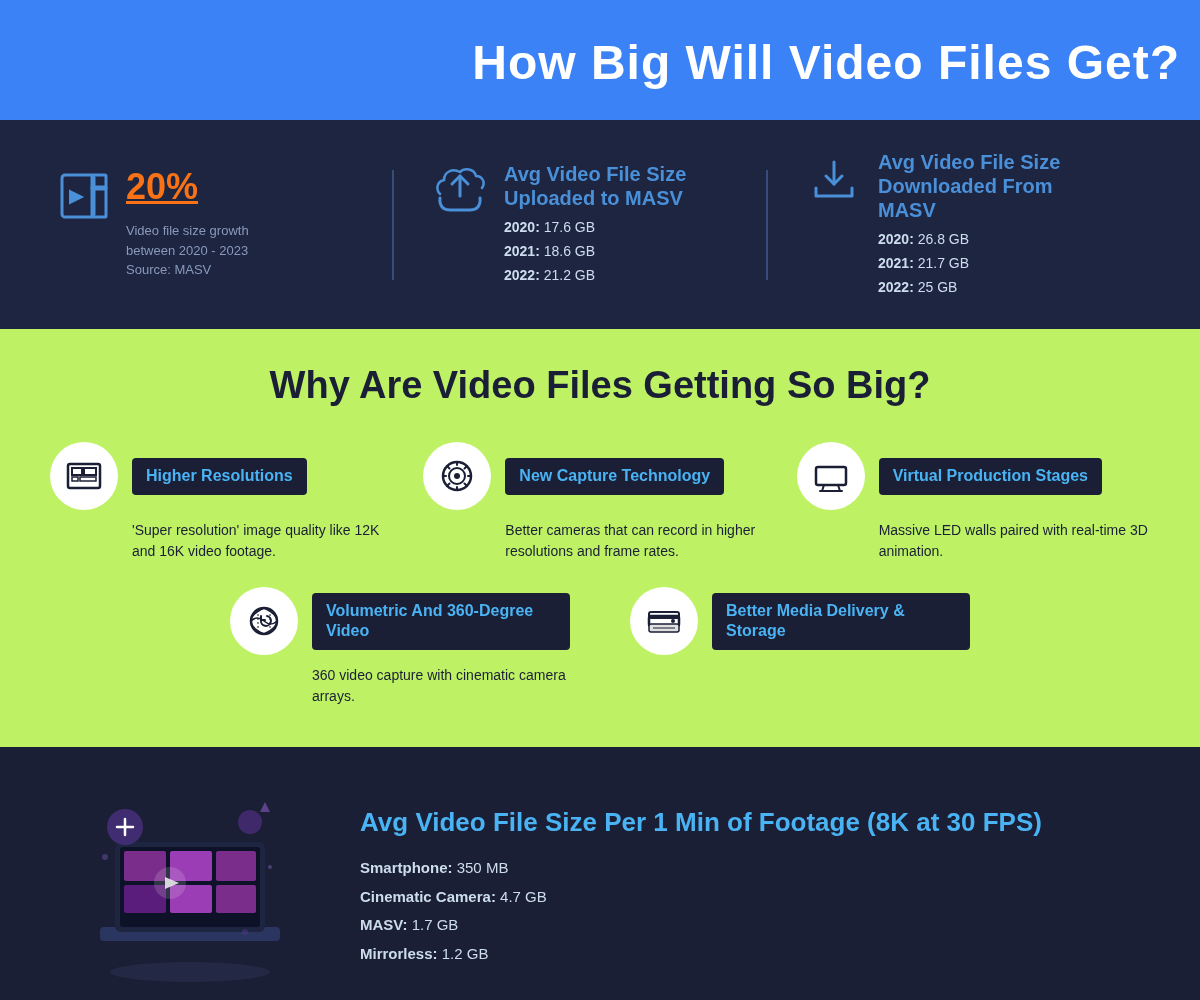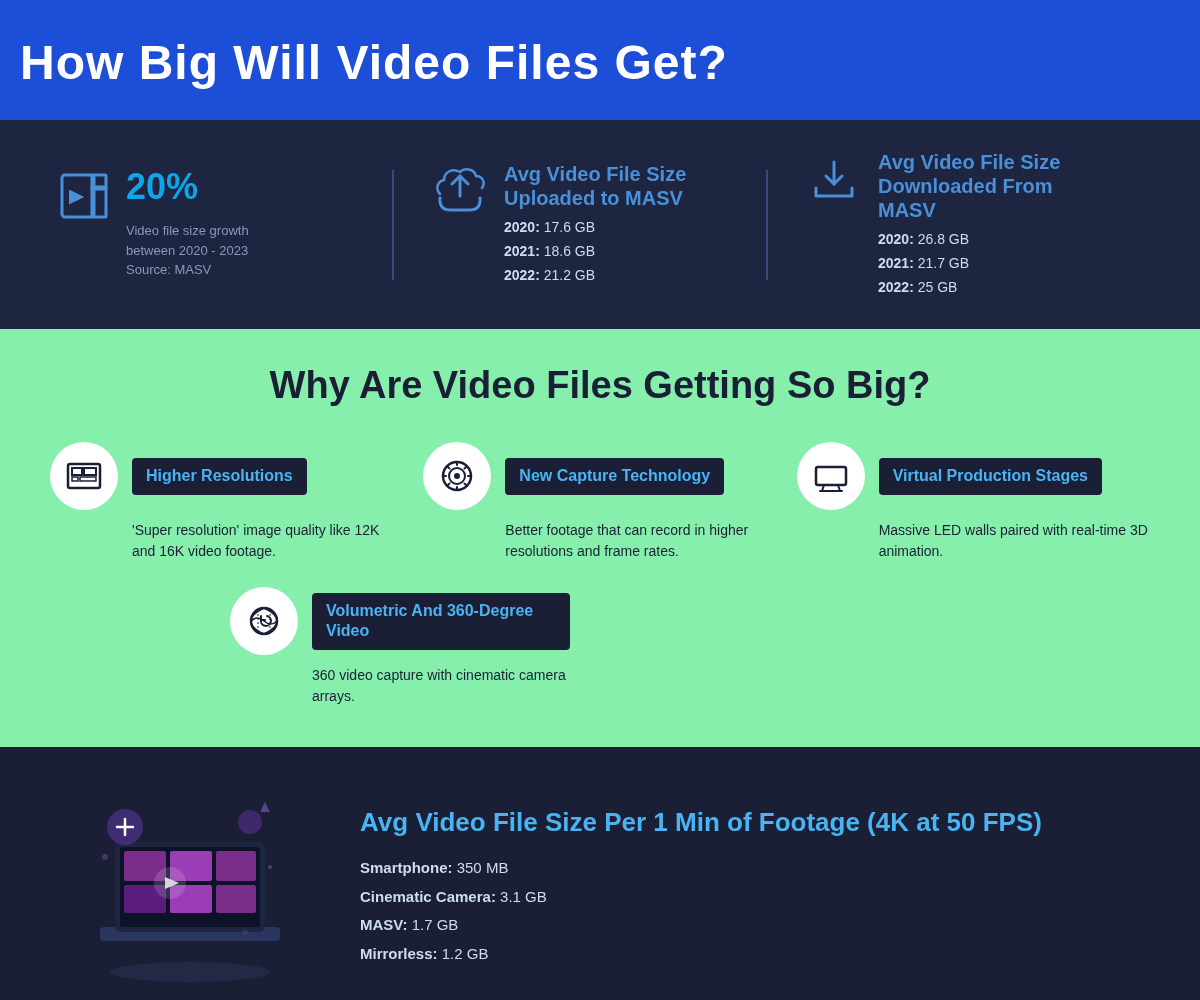--- a/index.html
+++ b/index.html
@@ -5,22 +5,22 @@
     * { margin: 0; padding: 0; box-sizing: border-box; }
     body {
       width: 1200px;
       min-height: 1000px;
       font-family: 'Arial', sans-serif;
       background: #1a1f35;
     }
 
     
     .section-header {
-      background: #1d4ed8;
-      text-align: left;
+      background: #3b82f6;
+      text-align: right;
       padding: 35px 20px 30px;
     }
     .section-header h1 {
       color: #ffffff;
       font-size: 48px;
       font-weight: 900;
       letter-spacing: 1px;
     }
 
     
@@ -47,24 +47,25 @@
       background: #3a4a7a;
       flex-shrink: 0;
     }
     .stat-icon {
       color: #4a90d9;
       font-size: 42px;
       flex-shrink: 0;
       margin-top: 4px;
     }
     .stat-text .big-percent {
-      color: #0ea5e9;
+      color: #f97316;
       font-size: 36px;
       font-weight: 900;
       line-height: 1;
+      text-decoration: underline;
     }
     .stat-text .desc {
       color: #8899bb;
       font-size: 13px;
       line-height: 1.5;
       margin-top: 16px;
     }
     .stat-text .stat-title {
       color: #4a90d9;
       font-size: 20px;
@@ -76,21 +77,21 @@
       color: #ccddee;
       font-size: 14px;
       line-height: 1.7;
     }
     .stat-rows span.bold {
       font-weight: 900;
     }
 
     
     .section-why {
-      background: #86efac;
+      background: #bef264;
       padding: 35px 50px 40px;
     }
     .section-why h2 {
       text-align: center;
       color: #1a1f35;
       font-size: 38px;
       font-weight: 900;
       margin-bottom: 35px;
     }
     .why-grid-top {
@@ -287,21 +288,21 @@
             <path d="M5 19 L8 19" stroke="#1a1f35" stroke-width="2" stroke-linecap="round"></path>
             <path d="M30 19 L33 19" stroke="#1a1f35" stroke-width="2" stroke-linecap="round"></path>
             <path d="M9 9 L11.5 11.5" stroke="#1a1f35" stroke-width="2" stroke-linecap="round"></path>
             <path d="M26.5 26.5 L29 29" stroke="#1a1f35" stroke-width="2" stroke-linecap="round"></path>
             <path d="M29 9 L26.5 11.5" stroke="#1a1f35" stroke-width="2" stroke-linecap="round"></path>
             <path d="M11.5 26.5 L9 29" stroke="#1a1f35" stroke-width="2" stroke-linecap="round"></path>
           </svg>
         </div>
         <div class="why-label">New Capture Technology</div>
       </div>
-      <div class="why-desc">Better footage that can record in higher resolutions and frame rates.</div>
+      <div class="why-desc">Better cameras that can record in higher resolutions and frame rates.</div>
     </div>
 
     <div class="why-item">
       <div class="why-item-header">
         <div class="why-icon-circle">
           <svg width="38" height="38" viewBox="0 0 38 38" fill="none">
             <rect x="4" y="10" width="30" height="18" rx="2" stroke="#1a1f35" stroke-width="2.5" fill="none"></rect>
             <path d="M12 28 L10 34" stroke="#1a1f35" stroke-width="2" stroke-linecap="round"></path>
             <path d="M26 28 L28 34" stroke="#1a1f35" stroke-width="2" stroke-linecap="round"></path>
             <path d="M8 34 L30 34" stroke="#1a1f35" stroke-width="2" stroke-linecap="round"></path>
@@ -329,20 +330,32 @@
             <path d="M22 14 A5 5 0 1 1 16 18" stroke="#1a1f35" stroke-width="2" stroke-linecap="round" fill="none"></path>
             <path d="M16 14 L16 18 L20 18" stroke="#1a1f35" stroke-width="2" stroke-linecap="round" stroke-linejoin="round" fill="none"></path>
           </svg>
         </div>
         <div class="why-label">Volumetric And 360-Degree Video</div>
       </div>
       <div class="why-desc">360 video capture with cinematic camera arrays.</div>
     </div>
 
     <div class="why-item-bottom">
+      <div class="why-item-header">
+        <div class="why-icon-circle">
+          <svg width="38" height="38" viewBox="0 0 38 38" fill="none">
+            <rect x="4" y="14" width="30" height="10" rx="2" stroke="#1a1f35" stroke-width="2.5" fill="none"></rect>
+            <rect x="4" y="22" width="30" height="8" rx="2" stroke="#1a1f35" stroke-width="1.5" fill="#e0e0e0"></rect>
+            <path d="M8 26 L30 26" stroke="#1a1f35" stroke-width="1"></path>
+            <circle cx="28" cy="19" r="2" fill="#1a1f35"></circle>
+            <rect x="4" y="10" width="30" height="6" rx="2" stroke="#1a1f35" stroke-width="2" fill="none"></rect>
+          </svg>
+        </div>
+        <div class="why-label">Better Media Delivery &amp; Storage</div>
+      </div>
     </div>
 
   </div>
 </div>
 
 <div class="section-bottom">
 
   <div class="laptop-illustration">
     <svg width="240" height="200" viewBox="0 0 240 200" fill="none" xmlns="http://www.w3.org/2000/svg">
 
@@ -369,22 +382,22 @@
       <circle cx="180" cy="35" r="12" fill="#5a3090" opacity="0.6"></circle>
       <polygon points="195,15 200,25 190,25" fill="#7a50b0" opacity="0.7"></polygon>
 
       <circle cx="35" cy="70" r="3" fill="#6a4fa0" opacity="0.5"></circle>
       <circle cx="200" cy="80" r="2" fill="#7a5fb0" opacity="0.5"></circle>
       <circle cx="175" cy="145" r="3" fill="#5a3f90" opacity="0.4"></circle>
     </svg>
   </div>
 
   <div class="bottom-stats-text">
-    <div class="title">Avg Video File Size Per 1 Min of Footage (4K at 50 FPS)</div>
+    <div class="title">Avg Video File Size Per 1 Min of Footage (8K at 30 FPS)</div>
     <div class="rows">
       <span class="bold">Smartphone:</span> <span>350 MB</span><br>
-      <span class="bold">Cinematic Camera:</span> <span>3.1 GB</span><br>
+      <span class="bold">Cinematic Camera:</span> <span>4.7 GB</span><br>
       <span class="bold">MASV:</span> <span>1.7 GB</span><br>
       <span class="bold">Mirrorless:</span> <span>1.2 GB</span>
     </div>
   </div>
 
 </div>
 
 </body></html>

